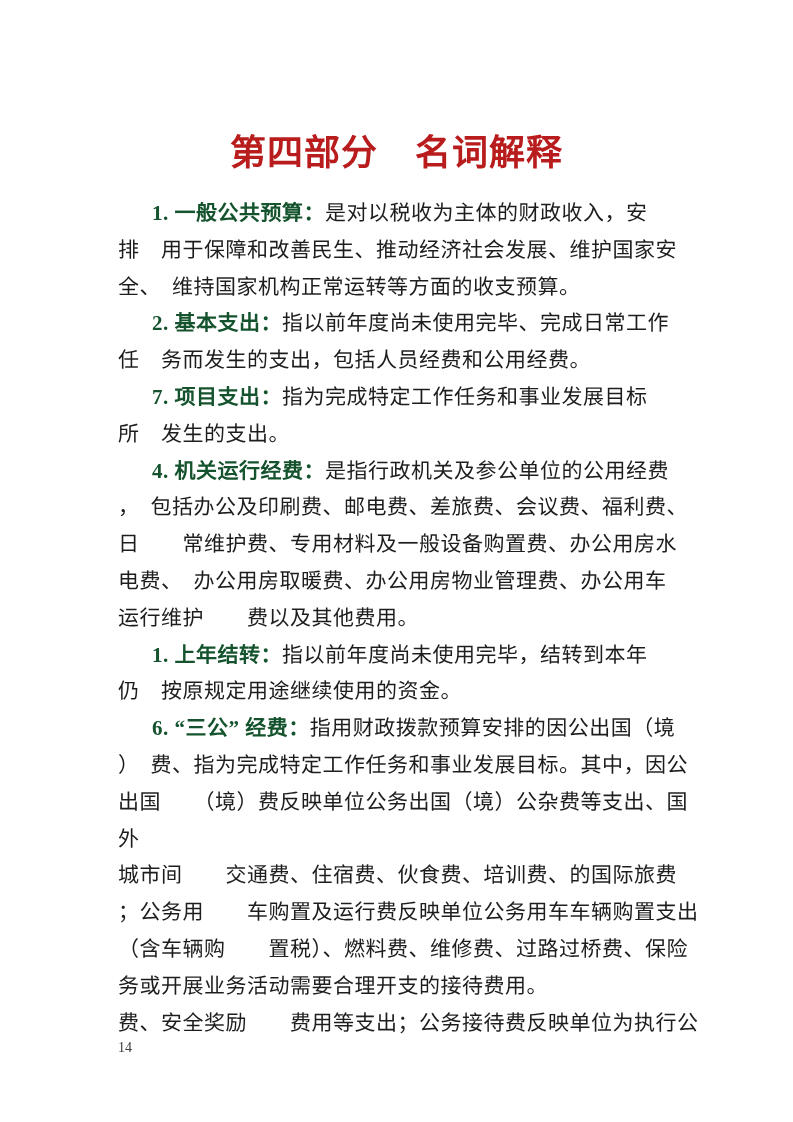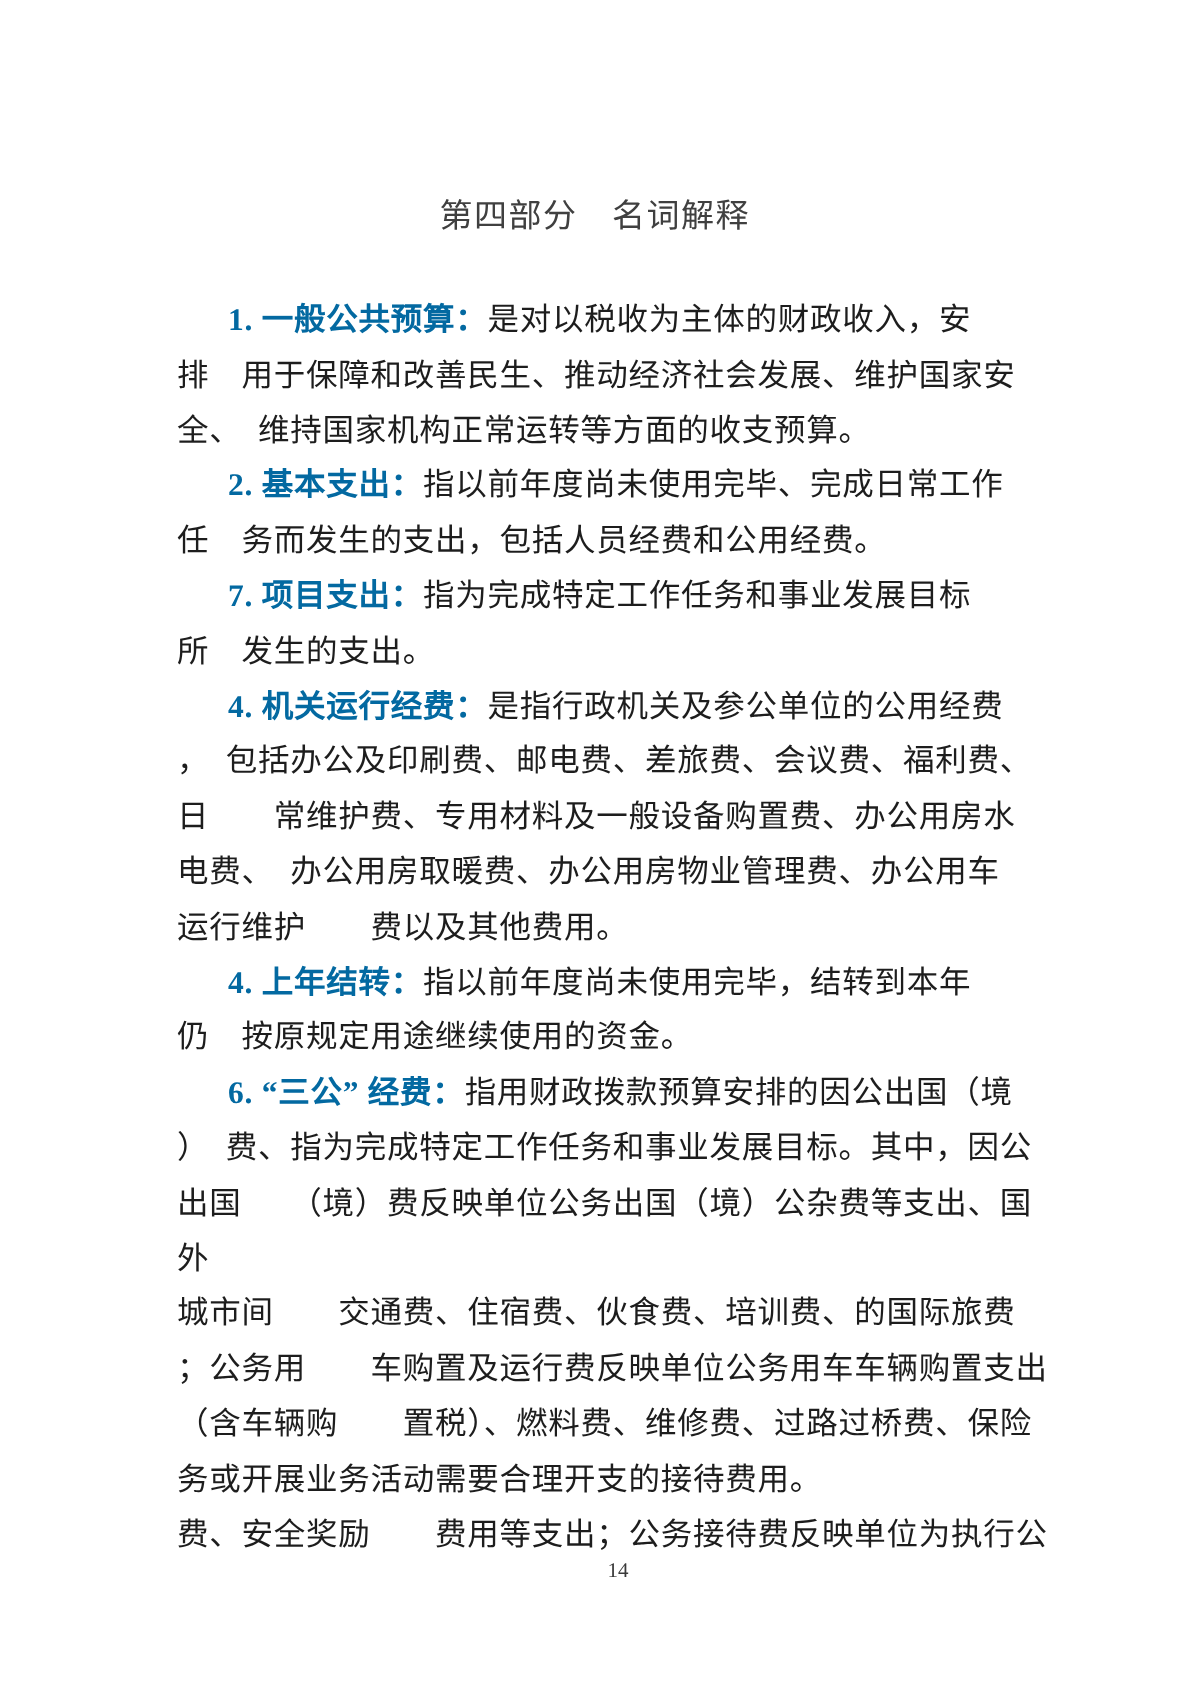--- a/index.html
+++ b/index.html
@@ -15,25 +15,25 @@
     overflow: hidden;
     font-family: "Liberation Serif", "DejaVu Serif", serif;
   }
   .doc-title {
     position: absolute;
     top: 114px;
     left: 0;
     width: 100%;
     text-align: center;
     font-family: "Liberation Sans", "DejaVu Sans", sans-serif;
-    font-size: 22px;
+    font-size: 36px;
     line-height: 30px;
-    font-weight: 400;
+    font-weight: 700;
     letter-spacing: 1px;
-    color: #404040;
+    color: #b91c1c;
   }
   .doc-body {
     position: absolute;
     top: 195px;
     left: 118px;
     width: 588px;
     font-size: 21px;
     line-height: 36.8px;
     letter-spacing: 0.5px;
     color: #1d1d1d;
@@ -45,28 +45,28 @@
   }
   .line {
     display: block;
     white-space: pre-wrap;
   }
   .line.first {
     text-indent: 34px;
   }
   .term {
     font-weight: 700;
-    color: #0369a1;
+    color: #14532d;
   }
   .page-number {
     position: absolute;
     top: 1039px;
     left: 118px;
     width: 588px;
-    text-align: center;
+    text-align: left;
     font-size: 14px;
     line-height: 18px;
     color: #3a3a3a;
   }
 </style>
 </head>
 <body>
 
 <div class="page">
 
@@ -92,21 +92,21 @@
 
     <p class="para">
       <span class="line first"><b class="term">4. 机关运行经费：</b><span>是指行政机关及参公单位的公用经费</span></span>
       <span class="line">，　包括办公及印刷费、邮电费、差旅费、会议费、福利费、</span>
       <span class="line">日　　常维护费、专用材料及一般设备购置费、办公用房水</span>
       <span class="line">电费、　办公用房取暖费、办公用房物业管理费、办公用车</span>
       <span class="line">运行维护　　费以及其他费用。</span>
     </p>
 
     <p class="para">
-      <span class="line first"><b class="term">4. 上年结转：</b><span>指以前年度尚未使用完毕，结转到本年</span></span>
+      <span class="line first"><b class="term">1. 上年结转：</b><span>指以前年度尚未使用完毕，结转到本年</span></span>
       <span class="line">仍　按原规定用途继续使用的资金。</span>
     </p>
 
     <p class="para">
       <span class="line first"><b class="term">6. “三公” 经费：</b><span>指用财政拨款预算安排的因公出国（境</span></span>
       <span class="line">）　费、指为完成特定工作任务和事业发展目标。其中，因公</span>
       <span class="line">出国　　（境）费反映单位公务出国（境）公杂费等支出、国外</span>
       <span class="line">城市间　　交通费、住宿费、伙食费、培训费、的国际旅费</span>
       <span class="line">；公务用　　车购置及运行费反映单位公务用车车辆购置支出</span>
       <span class="line">（含车辆购　　置税）、燃料费、维修费、过路过桥费、保险</span>

